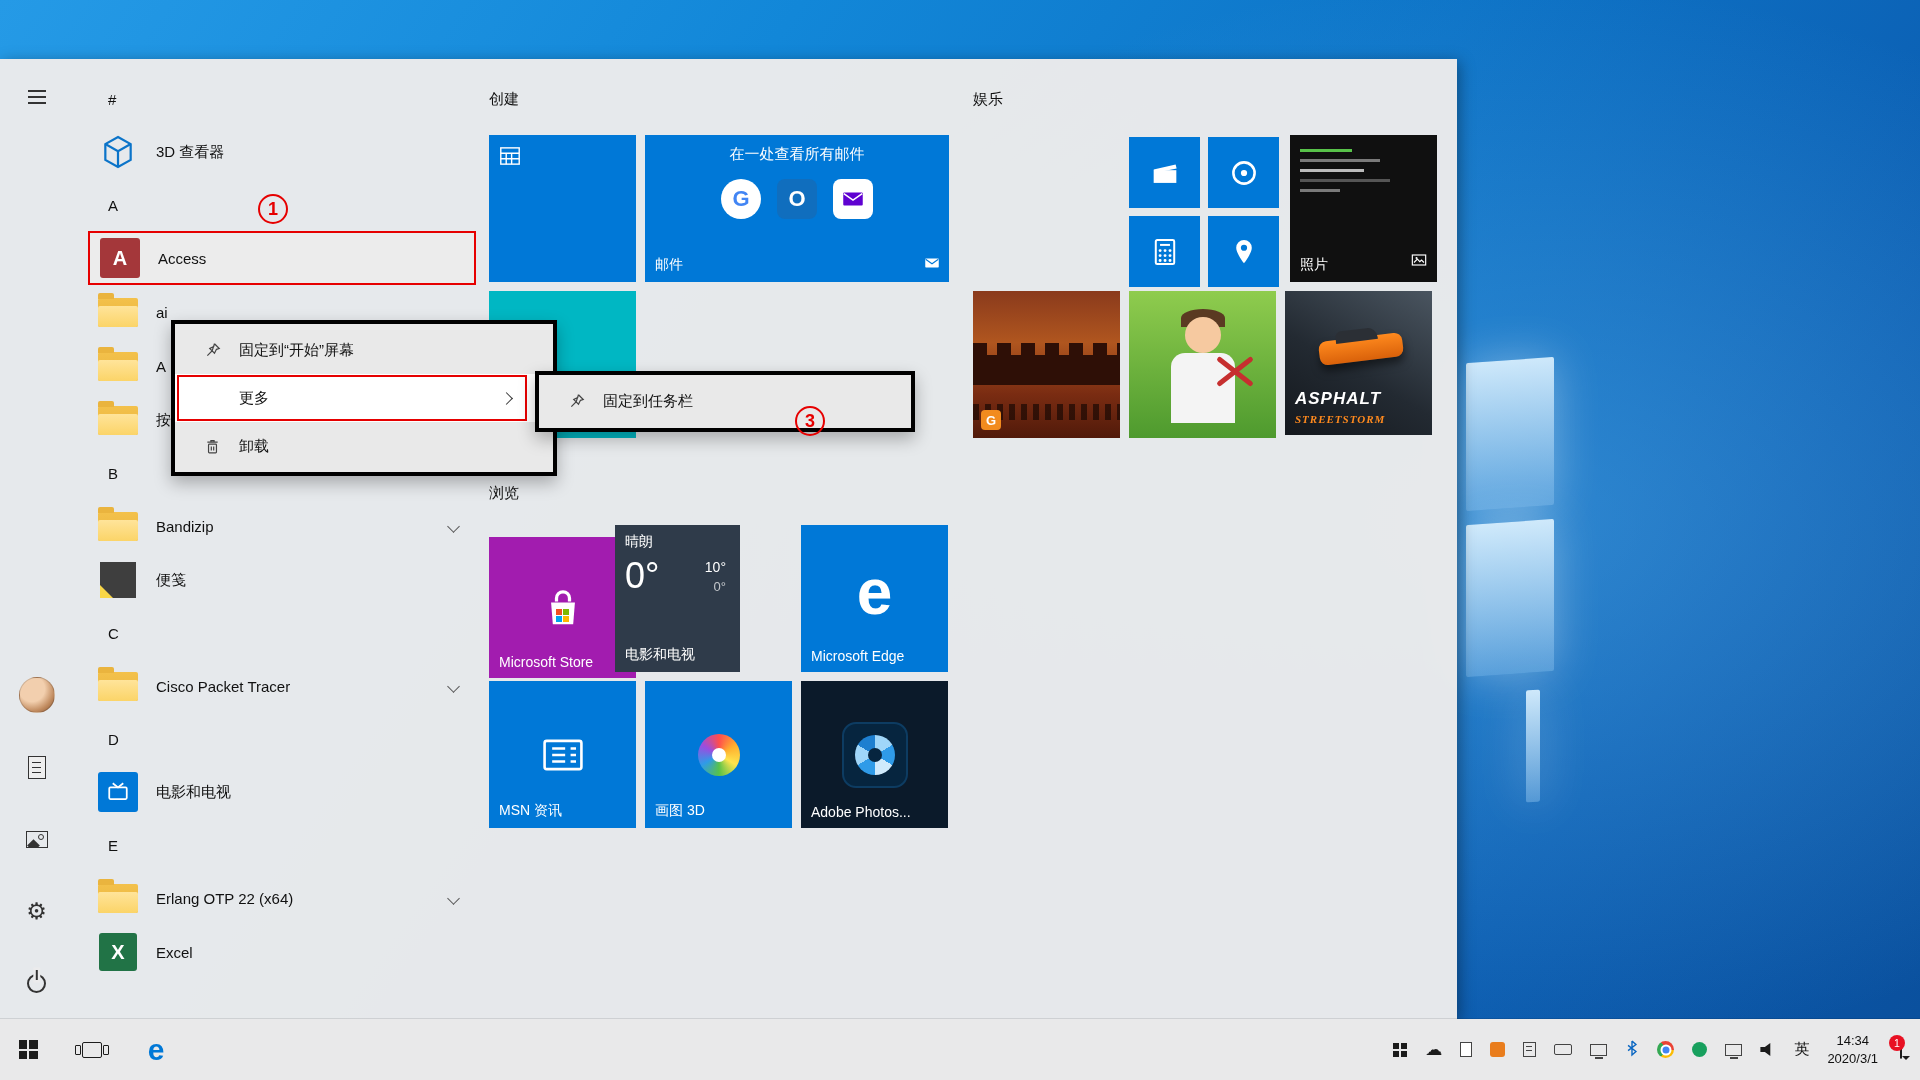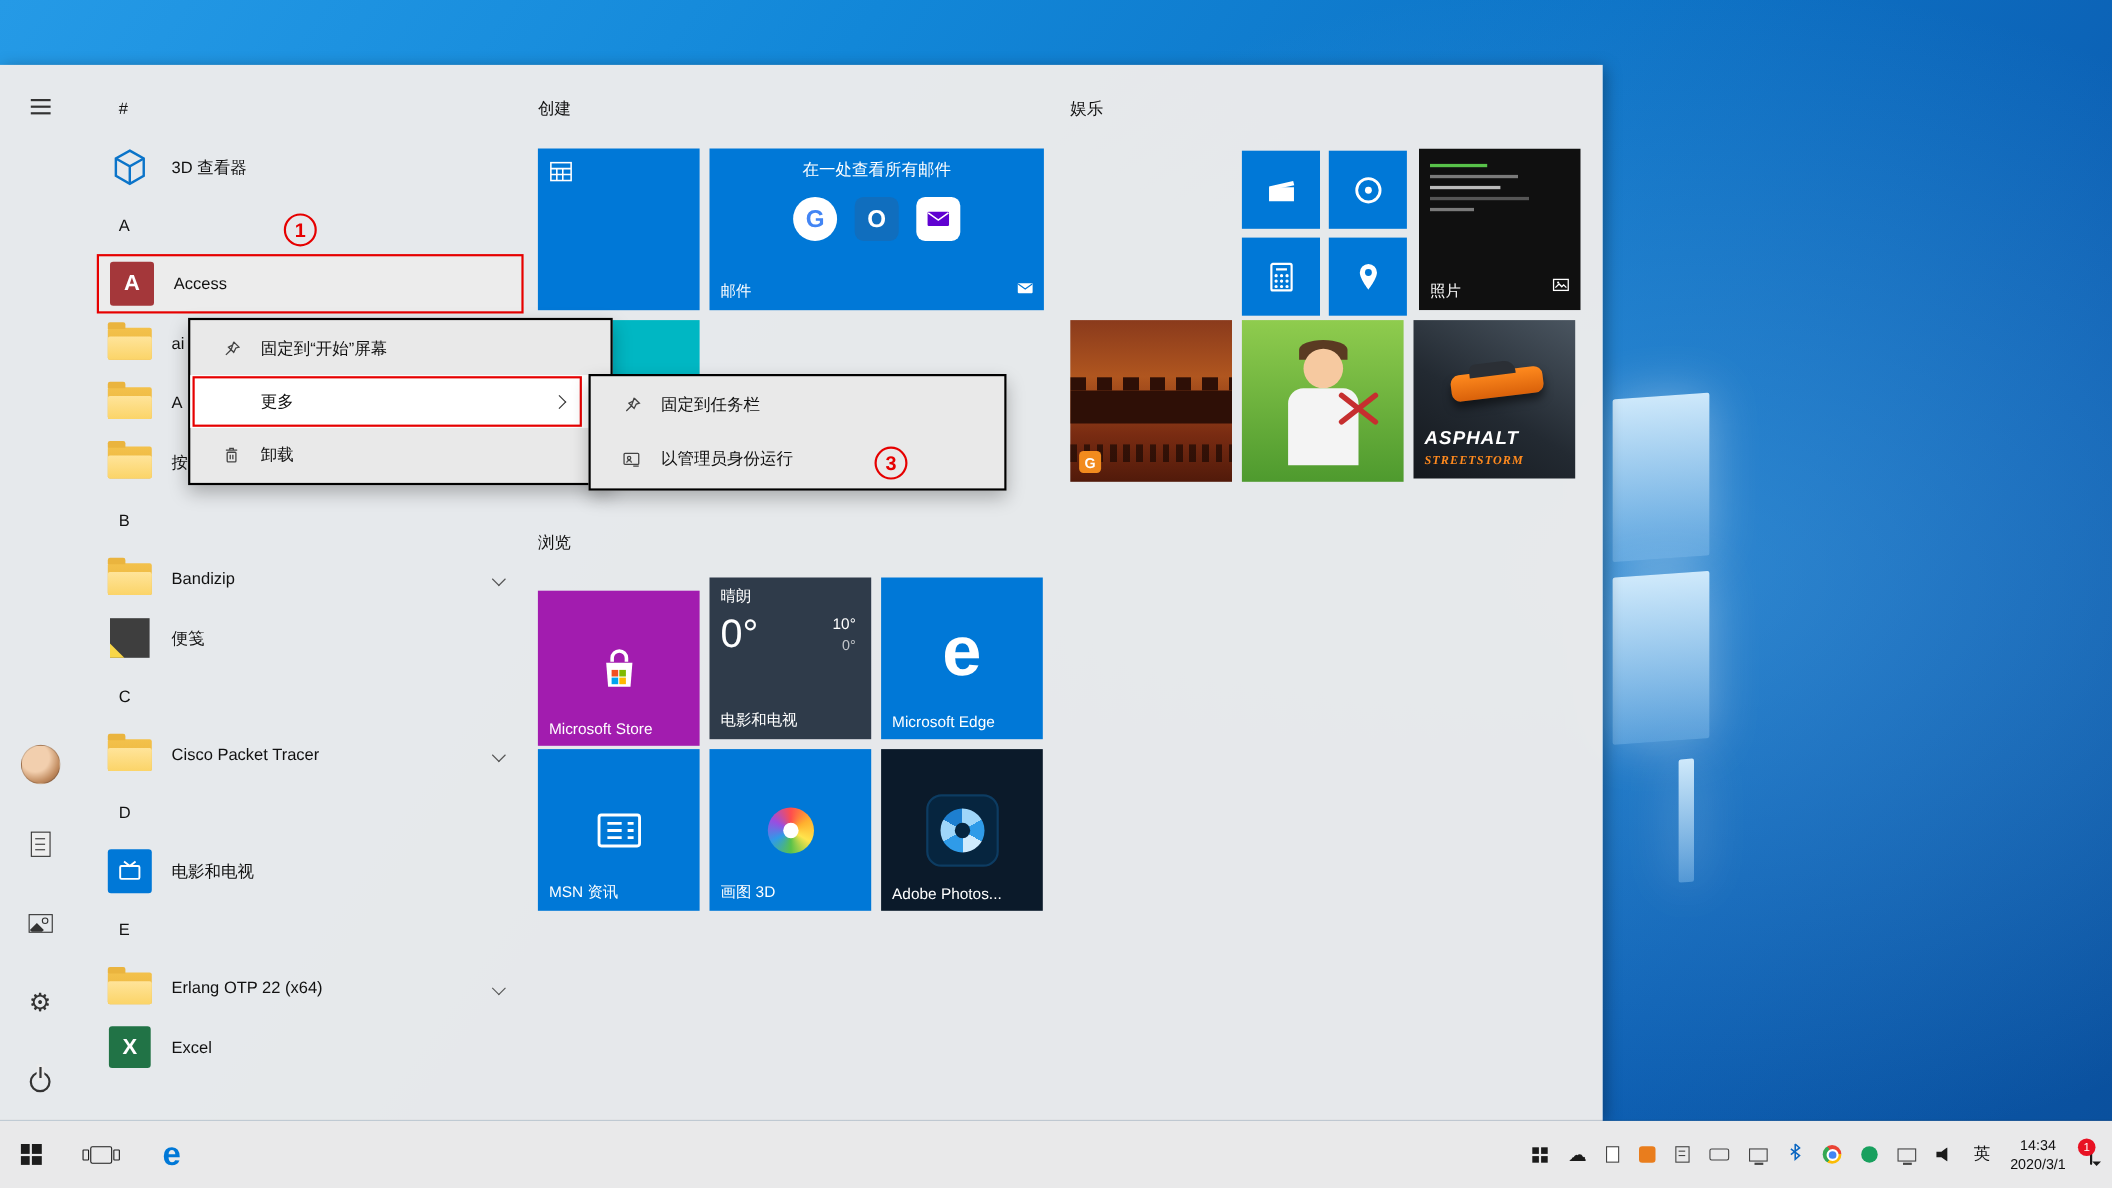--- a/index.html
+++ b/index.html
@@ -139,22 +139,22 @@
     background:linear-gradient(180deg,#ff8a1e,#d9610a); transform:rotate(-7deg);
     box-shadow:0 6px 8px rgba(0,0,0,.5); }
   .car::after { content:""; position:absolute; left:18px; top:-8px; width:42px; height:12px;
     border-radius:6px 10px 0 0; background:#2b2f35; }
   .asph-1 { position:absolute; left:10px; bottom:26px; font-size:17px; font-weight:bold;
     font-style:italic; letter-spacing:1px; }
   .asph-2 { position:absolute; left:10px; bottom:10px; font-size:11px; font-weight:bold;
     font-style:italic; color:#ff8a1e; letter-spacing:1px;font-family:Liberation Serif, serif; }
 
   
-  .ctx { position:absolute; background:#e9e9e9; border:2px solid #000000;
-    box-shadow:0 7px 16px rgba(0,0,0,.28); padding:2px 0; z-index:50; }
+  .ctx { position:absolute; background:#e9e9e9; border:4px solid #000000;
+    box-shadow:0 7px 16px rgba(0,0,0,.28); padding:2px 0; z-index:50;margin-top:31px; }
   .ctx-row { height:48px; display:flex; align-items:center; padding-left:26px; gap:16px;
     position:relative; font-size:15px; }
   .ctx-row.hover { background:#fff; }
   .ctx-icon { width:22px; height:22px; display:flex; align-items:center; justify-content:center; }
   .chevR { width:9px; height:9px; border:solid #333; border-width:1.6px 1.6px 0 0;
     transform:rotate(45deg); margin-left:auto; margin-right:42px; }
   .red-frame { position:absolute; pointer-events:none; border:2px solid #e60000; z-index:70; }
 
   .anno { position:absolute; width:30px; height:30px; border:2px solid #e60000; border-radius:50%;
     color:#e60000; display:flex; align-items:center; justify-content:center; font-size:18px;
@@ -379,21 +379,21 @@
         <span class="flag" style="left:50%;top:56%;transform:translate(-50%,-50%)">
             <i></i>
             <i></i>
             <i></i>
             <i></i>
           </span>
       </div>
       <span class="tile-label">Microsoft Store</span>
     </div>
 
-    <div class="tile weather" style="left:645px;top:466px;width:147px;height:147px">
+    <div class="tile weather" style="left:615px;top:466px;width:125px;height:147px">
       <span class="w-cond">晴朗</span>
       <span class="w-temp">0°</span>
       <span class="w-hi">10°</span>
       <span class="w-lo">0°</span>
       <span class="tile-label">电影和电视</span>
     </div>
 
     <div class="tile" style="left:801px;top:466px;width:147px;height:147px;background:#0078d7">
       <div class="center-fill">
           <span class="edge-letter">e</span>
@@ -527,30 +527,20 @@
     </div>
 
     <div class="ctx" style="left:535px;top:281px;width:380px;z-index:60">
       <div class="ctx-row" style="height:49px">
         <span class="ctx-icon">
           <svg width="19" height="19" viewBox="0 0 24 24" fill="none" stroke="#444" stroke-width="1.5">
               <path d="M14.5 3.5l6 6-3.5 1-2.5 5-3-3-6 6m6-6l-3-3 5-2.5 1-3.5z"></path>
             </svg>
         </span>
         <span class="ctx-label">固定到任务栏</span>
-      </div>
-      <div class="ctx-row" style="height:49px">
-        <span class="ctx-icon">
-          <svg width="20" height="20" viewBox="0 0 24 24" fill="none" stroke="#444" stroke-width="1.4">
-              <rect x="4" y="5" width="16" height="12" rx="1"></rect>
-              <circle cx="9.5" cy="10" r="1.8"></circle>
-              <path d="M6.8 15c.4-1.6 1.5-2.4 2.7-2.4s2.3.8 2.7 2.4M14 19h6"></path>
-            </svg>
-        </span>
-        <span class="ctx-label">以管理员身份运行</span>
       </div>
     </div>
 
     <div class="anno" style="left:258px;top:135px">
       <span>1</span>
     </div>
     <div class="anno" style="left:795px;top:347px">
       <span>3</span>
     </div>
   </div>

